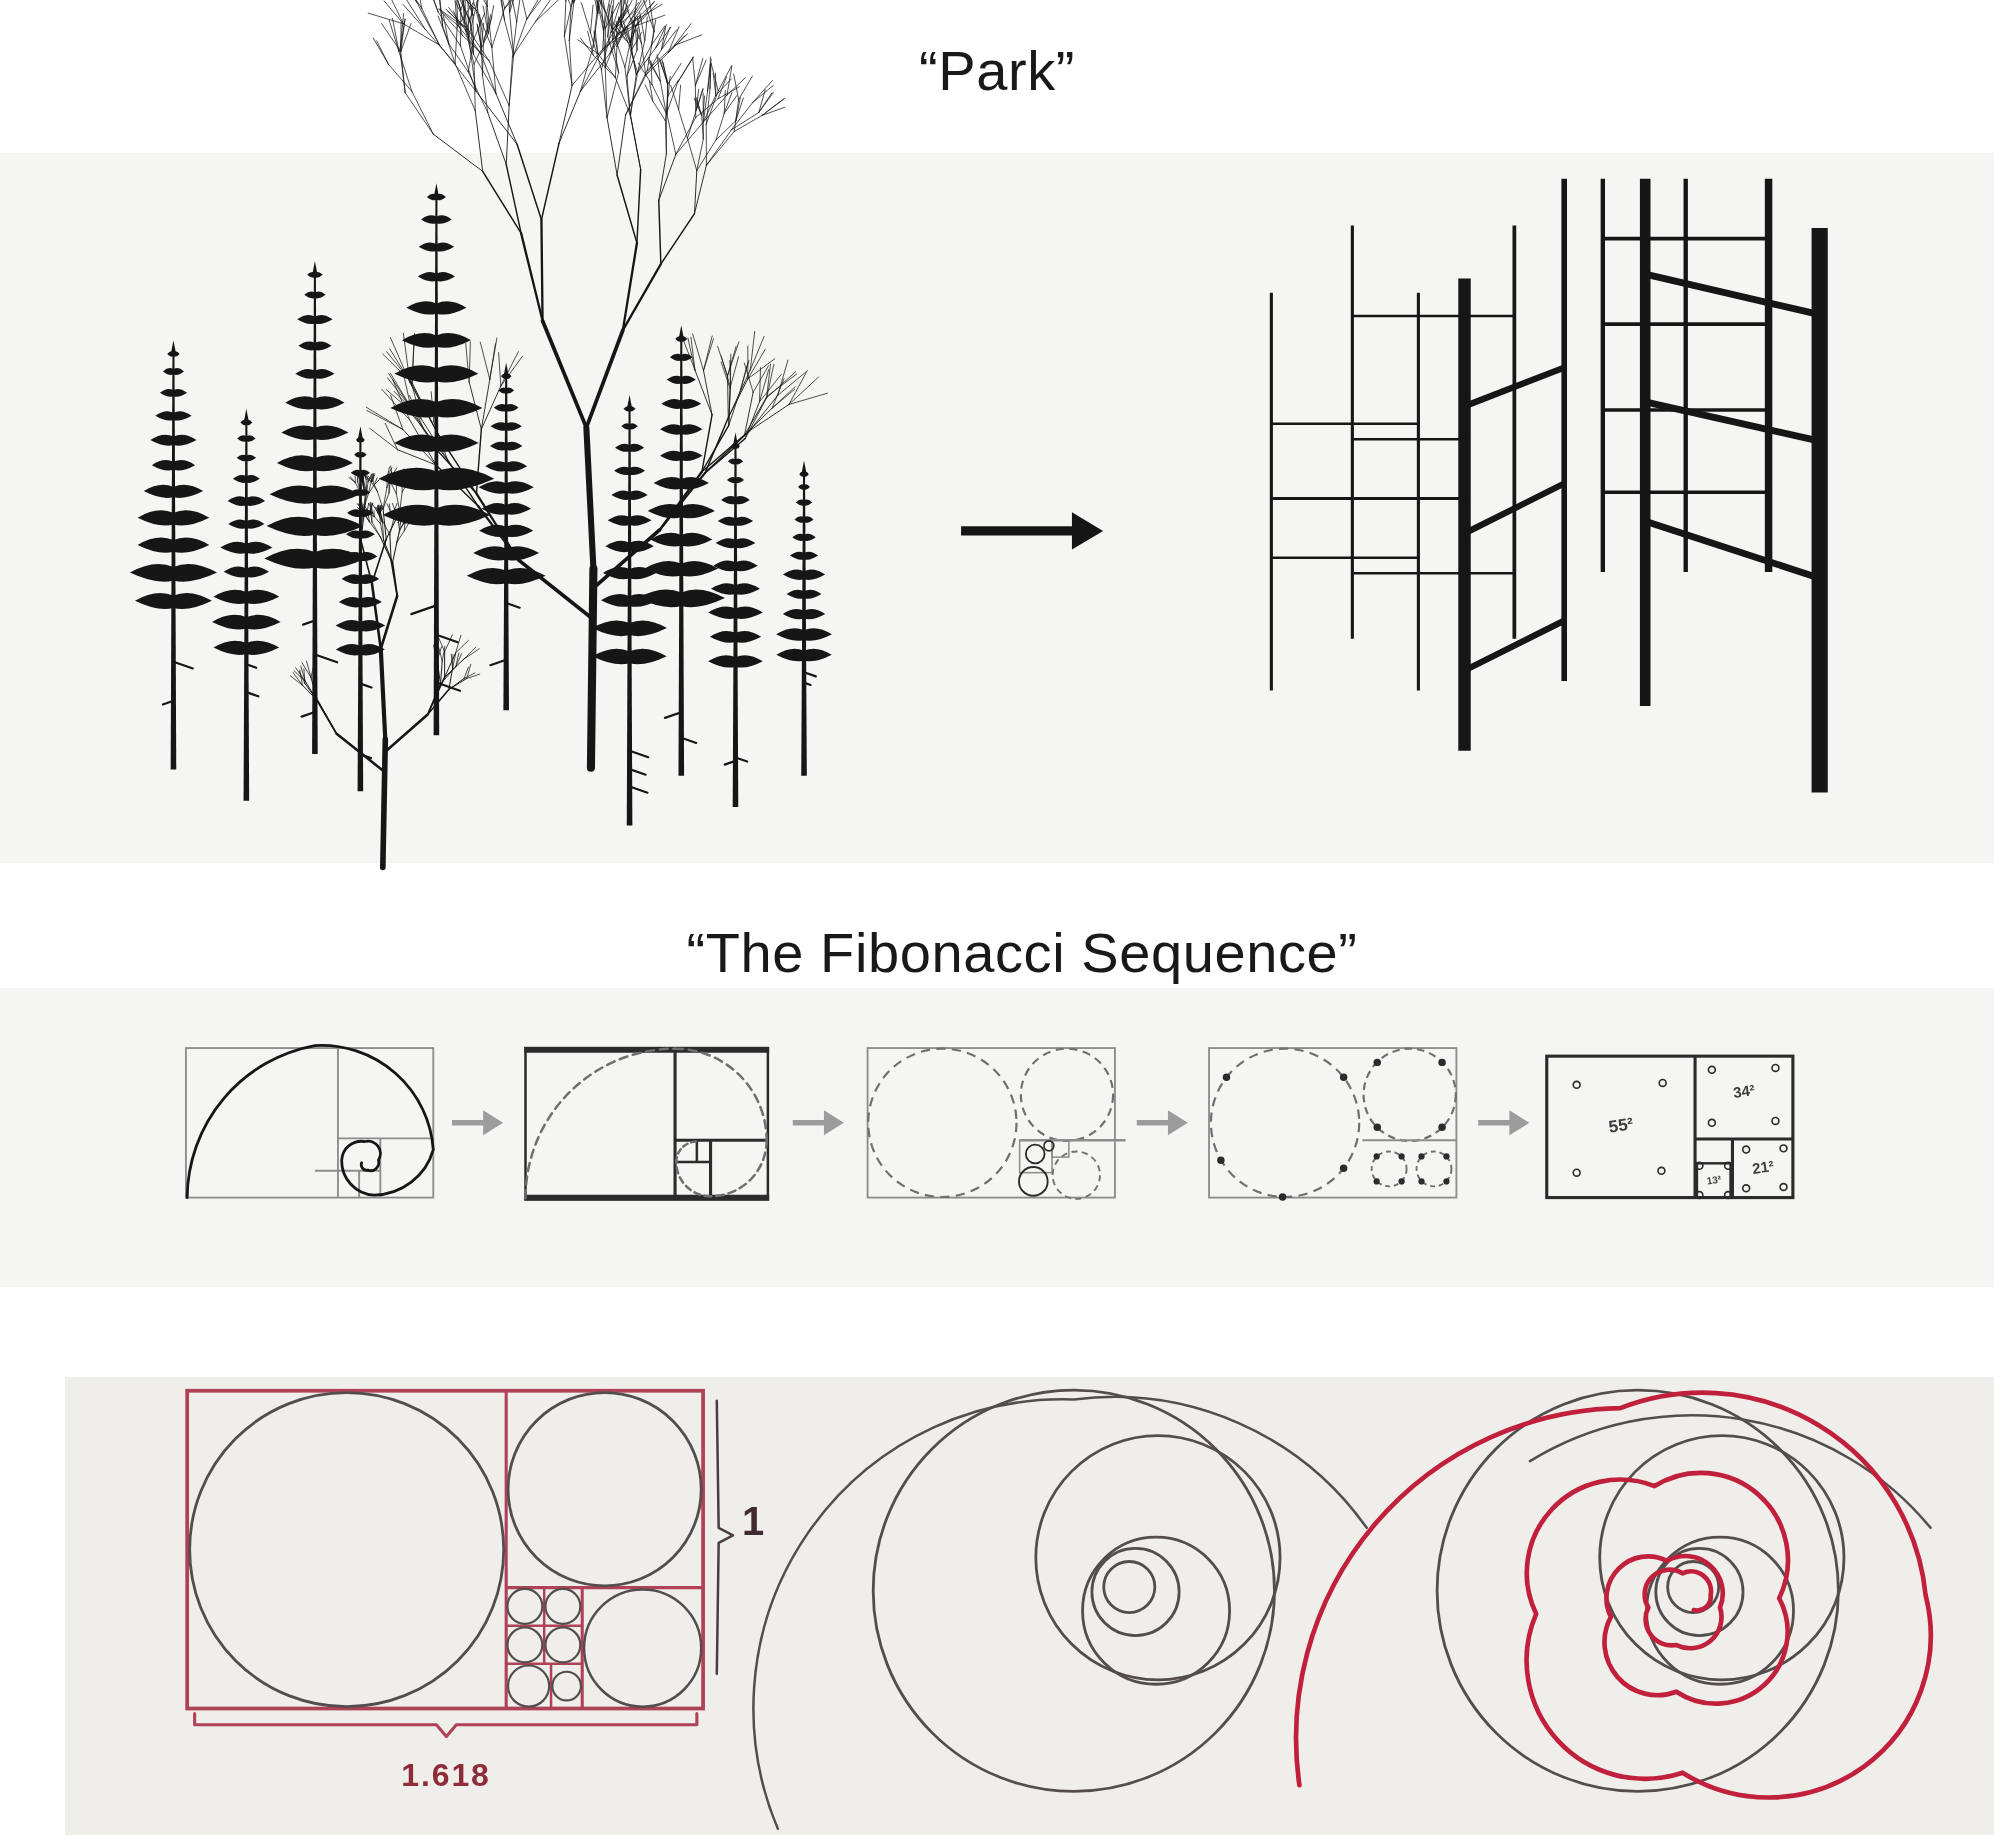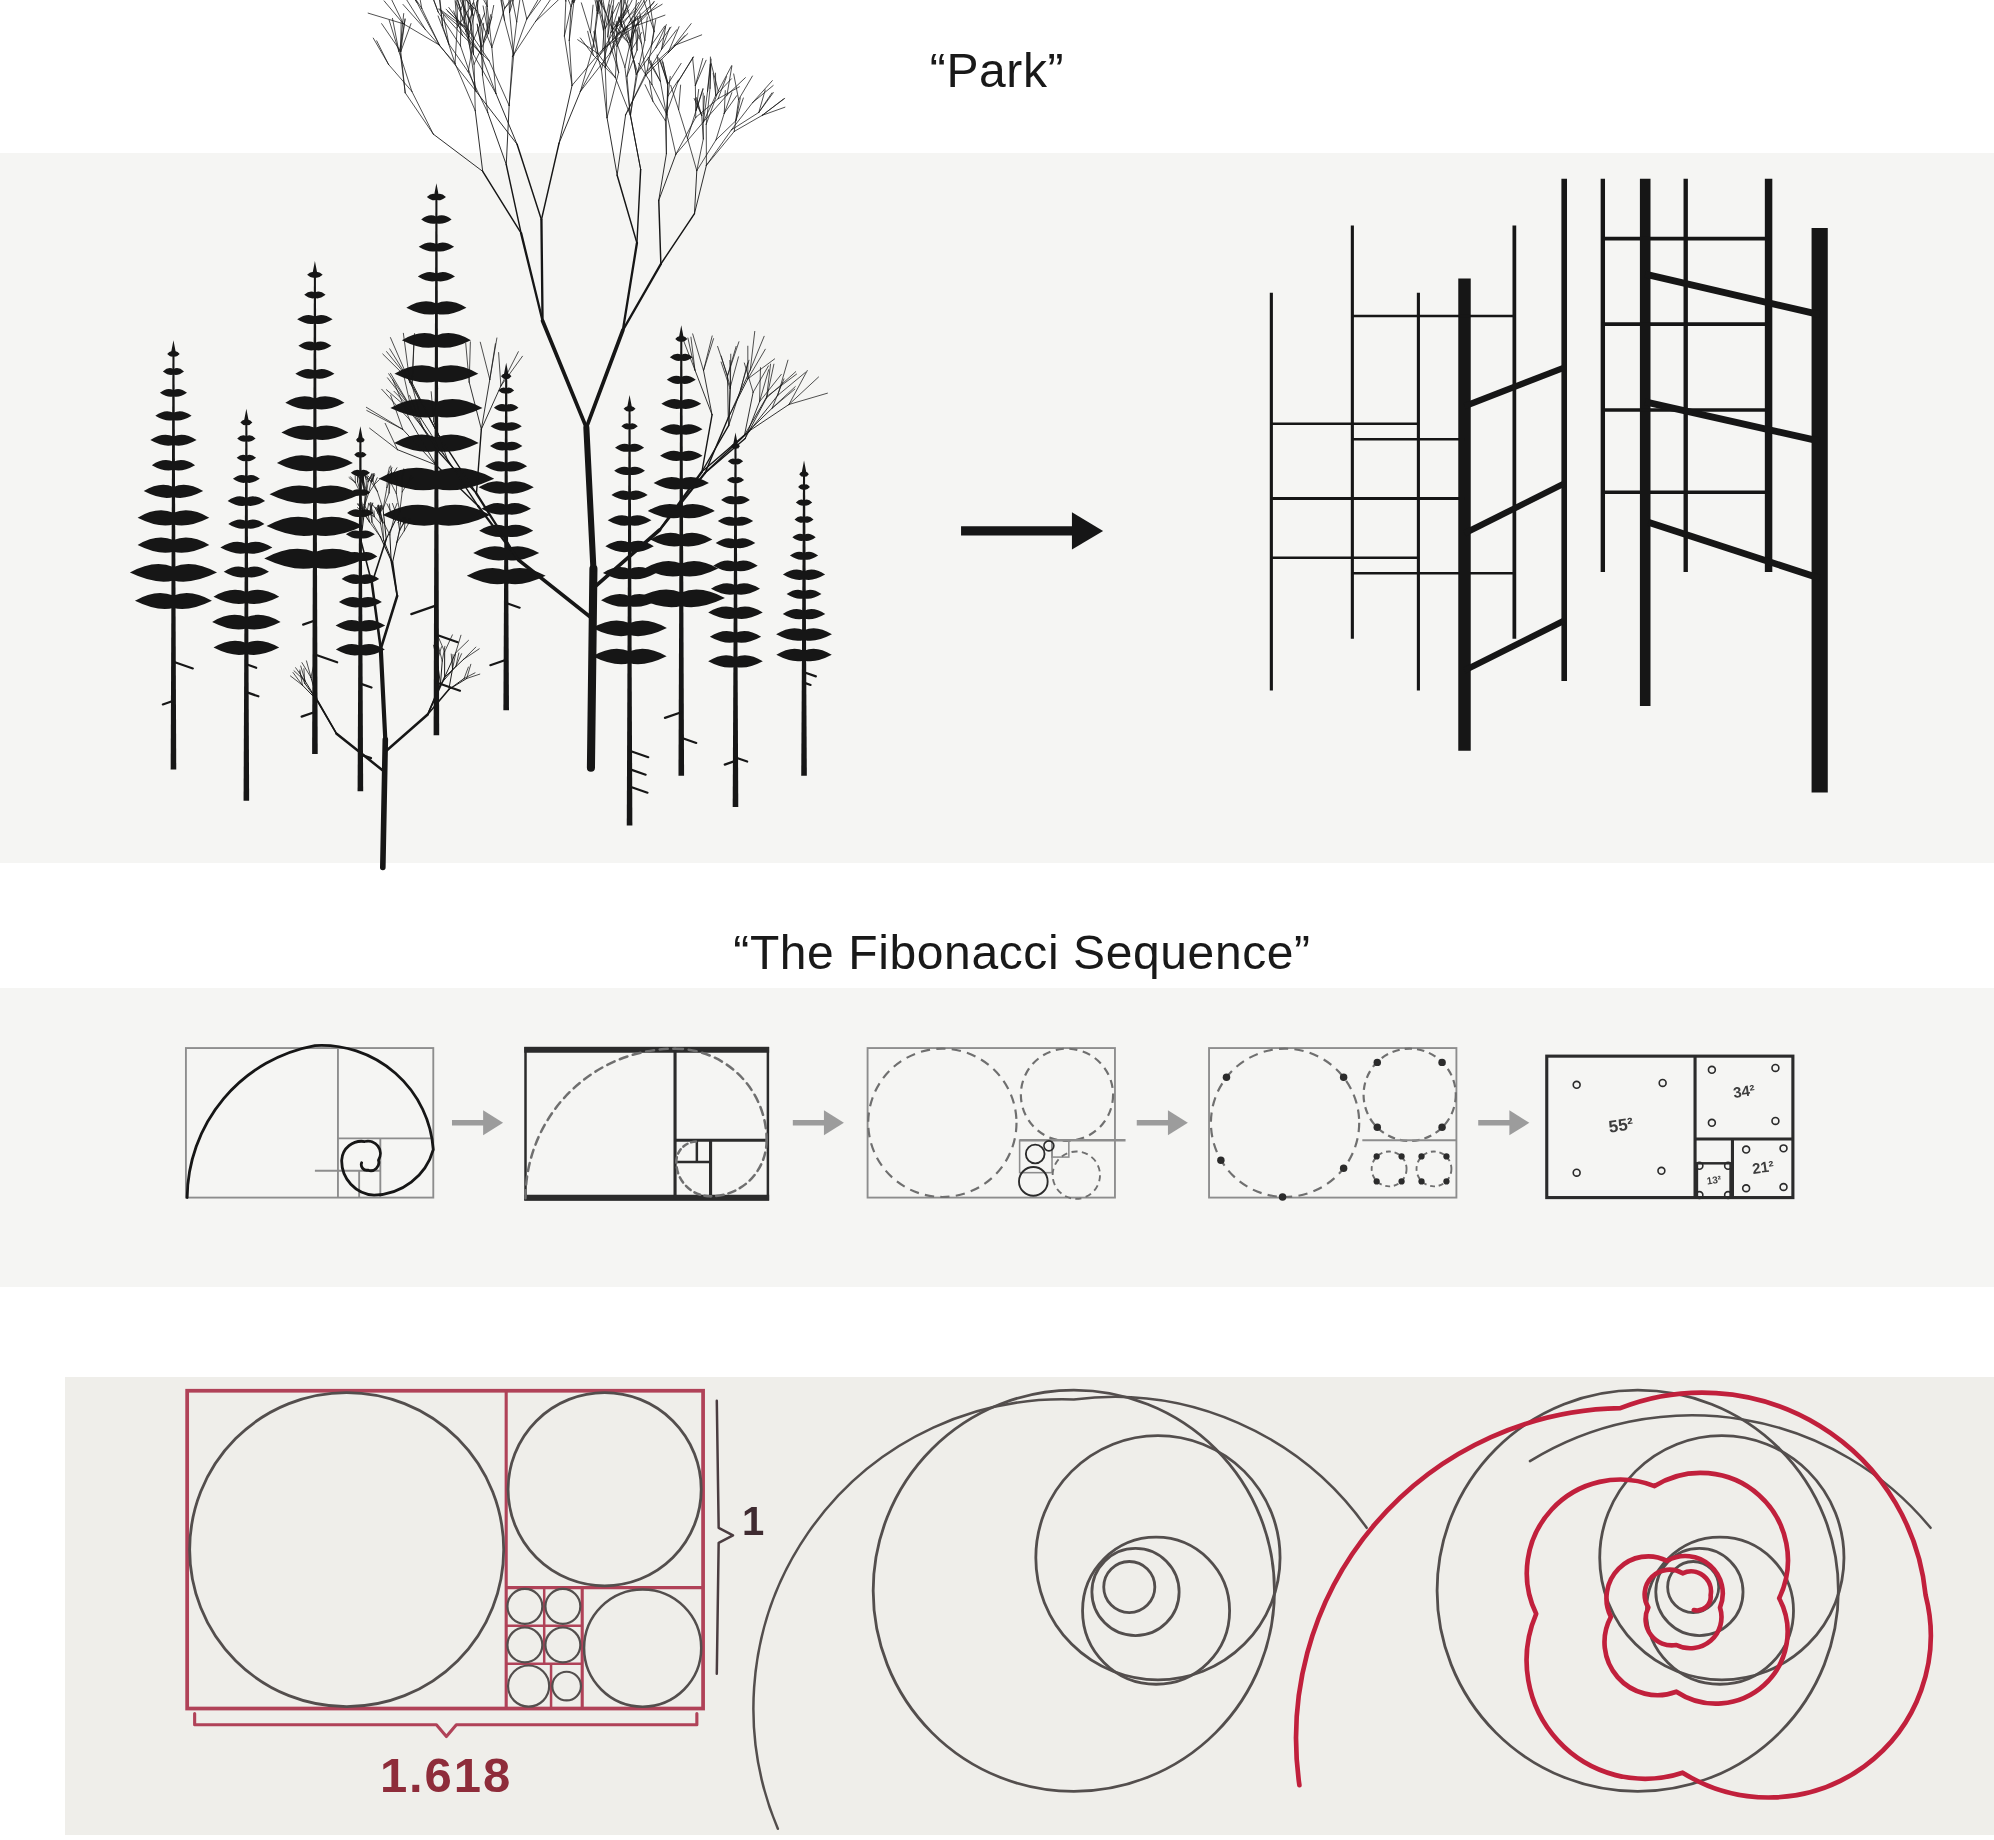--- a/index.html
+++ b/index.html
@@ -4,31 +4,31 @@
 <style>
   html,body{margin:0;padding:0;background:#ffffff;}
   .page{position:relative;width:1995px;height:1840px;background:#ffffff;
         font-family:"Liberation Sans",sans-serif;overflow:hidden;}
   .band{position:absolute;left:0;width:100%;}
   .band-park{top:153px;height:710px;background:#f5f5f3;}
   .band-seq{top:988px;height:299px;background:#f5f5f3;}
   .band-bottom{top:1377px;left:65px;width:1930px;height:458px;background:#efeeea;}
   #art{position:absolute;left:0;top:0;}
   .title{position:absolute;transform:translate(-50%,-50%);color:#191919;
-         font-size:48px;white-space:nowrap;letter-spacing:0.6px;}
+         font-size:56px;white-space:nowrap;letter-spacing:0.6px;}
   .t-park{left:997px;top:70px;}
   .t-fib{left:1022px;top:952px;}
   .lbl{position:absolute;transform:translate(-50%,-50%) rotate(-8deg);
        color:#3d3d3d;font-weight:600;white-space:nowrap;}
   .l55{left:1621px;top:1126px;font-size:17px;}
   .l34{left:1744px;top:1091px;font-size:15px;}
   .l21{left:1763px;top:1167px;font-size:15px;}
   .l13{left:1714px;top:1180px;font-size:10px;}
   .dim{position:absolute;transform:translate(-50%,-50%);white-space:nowrap;}
-  .d1618{left:446px;top:1775px;font-size:49px;font-weight:600;color:#8e2c3a;letter-spacing:1.9px;}
+  .d1618{left:446px;top:1775px;font-size:32px;font-weight:600;color:#8e2c3a;letter-spacing:1.9px;}
   .d1{left:753px;top:1521px;font-size:40px;font-weight:600;color:#3f2b31;}
 </style>
 </head>
 <body>
 
 <div class="page">
   <div class="band band-park"></div>
   <div class="band band-seq"></div>
   <div class="band band-bottom"></div>
 

